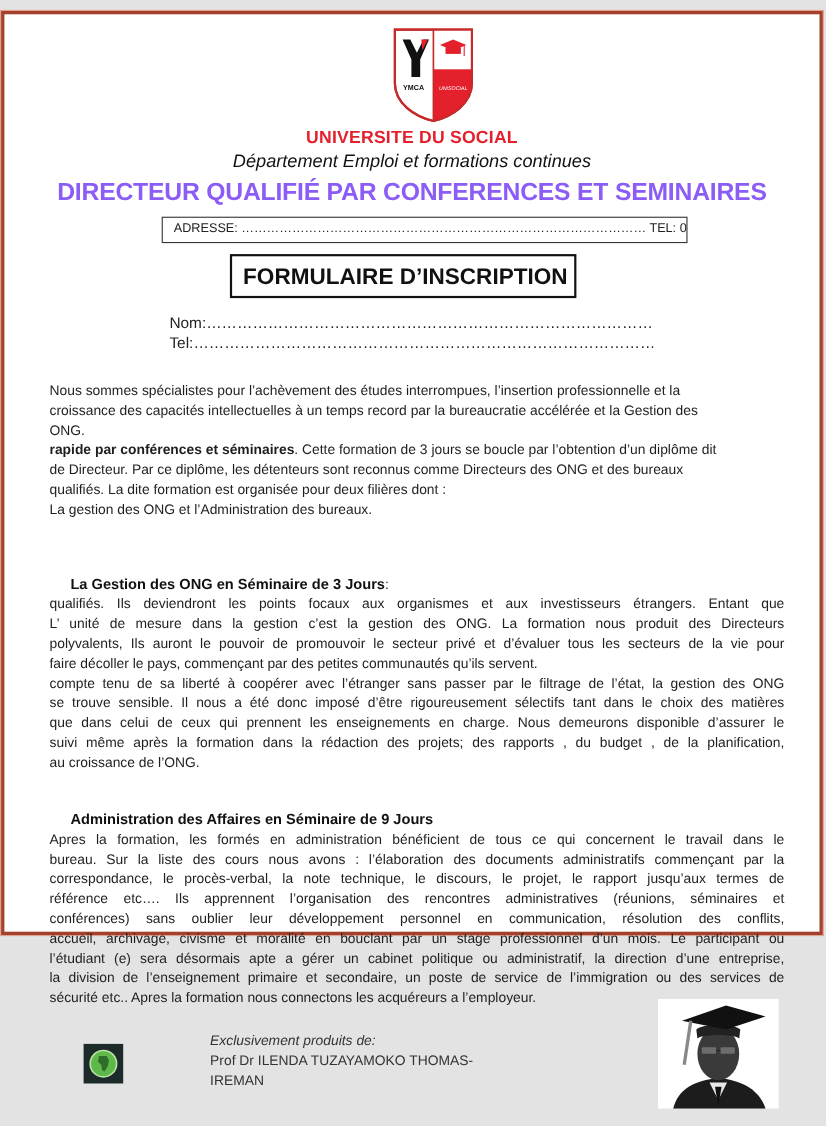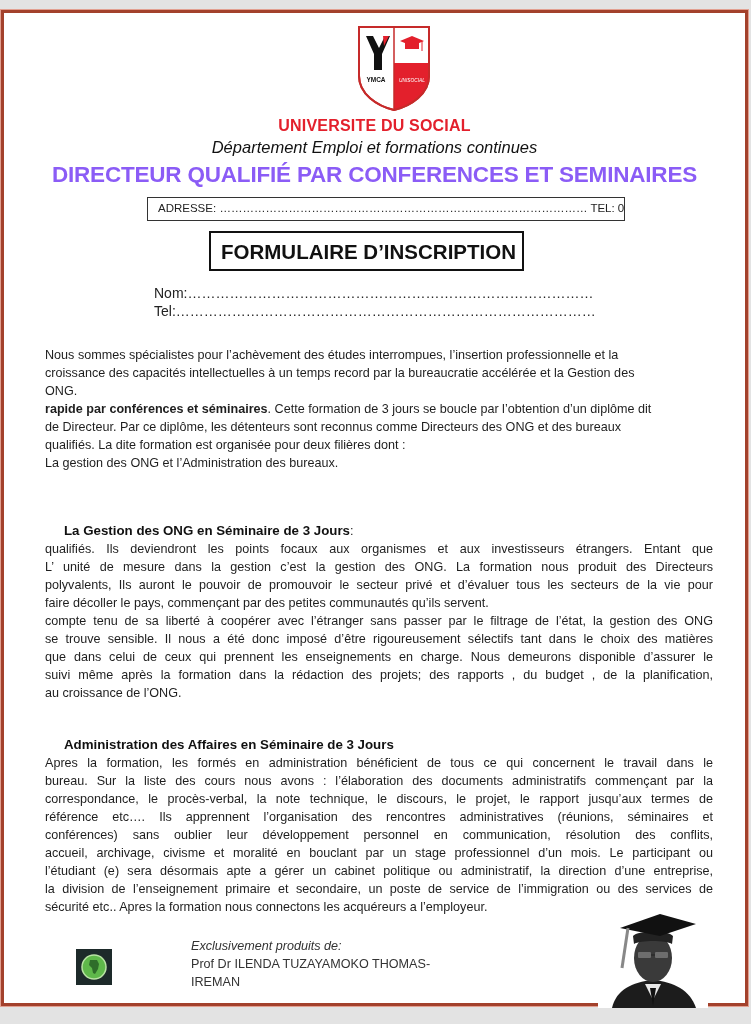--- a/index.html
+++ b/index.html
@@ -6,21 +6,21 @@
   html, body { width: 751px; height: 1024px; overflow: hidden; }
   body {
     background: #e3e3e3;
     font-family: "Liberation Sans", sans-serif;
     color: #1a1a1a;
     position: relative;
   }
   .page {
     position: absolute;
     left: 1px; top: 10px;
-    width: 747px; height: 996px;
+    width: 747px; height: 840px;
     background: #ffffff;
     border: 3px solid #a3412c;
     box-shadow: 0 0 0 1px #e2a091;
   }
   
   .logo {
     position: absolute;
     left: 352px; top: 11px;
     width: 76px; height: 88px;
   }
@@ -184,21 +184,21 @@
     <span class="line j">polyvalents, Ils auront le pouvoir de promouvoir le secteur privé et d’évaluer tous les secteurs de la vie pour</span>
     <span class="line">faire décoller le pays, commençant par des petites communautés qu’ils servent.</span>
     <span class="line j">compte tenu de sa liberté à coopérer avec l’étranger sans passer par le filtrage de l’état, la gestion des ONG</span>
     <span class="line j">se trouve sensible. Il nous a été donc imposé d’être rigoureusement sélectifs tant dans le choix des matières</span>
     <span class="line j">que dans celui de ceux qui prennent les enseignements en charge. Nous demeurons  disponible d’assurer le</span>
     <span class="line j">suivi même après la formation dans la  rédaction des projets; des rapports , du budget , de la planification,</span>
     <span class="line">au croissance de l’ONG.</span>
   </div>
 
   <div class="body-text sec2">
-    <span class="line section-heading">Administration des Affaires en Séminaire de 3 Jours</span>
+    <span class="line section-heading">Administration des Affaires en Séminaire de 9 Jours</span>
     <span class="line j">Apres la formation, les formés en administration bénéficient de tous ce qui concernent le travail dans le</span>
     <span class="line j">bureau. Sur la liste des cours nous avons : l’élaboration des documents administratifs commençant par la</span>
     <span class="line j">correspondance, le procès-verbal, la note technique, le discours, le projet, le rapport jusqu’aux termes de</span>
     <span class="line j">référence etc…. Ils apprennent l’organisation des rencontres administratives (réunions, séminaires et</span>
     <span class="line j">conférences) sans oublier leur développement personnel en  communication, résolution des conflits,</span>
     <span class="line j">accueil, archivage, civisme et moralité en bouclant par un stage professionnel d’un mois. Le participant ou</span>
     <span class="line j">l’étudiant (e) sera désormais apte a gérer un cabinet politique ou administratif, la direction d’une entreprise,</span>
     <span class="line j">la division de l’enseignement primaire et secondaire, un poste de service de l’immigration ou des services de</span>
     <span class="line">sécurité etc.. Apres la formation nous connectons les acquéreurs a l’employeur.</span>
   </div>

